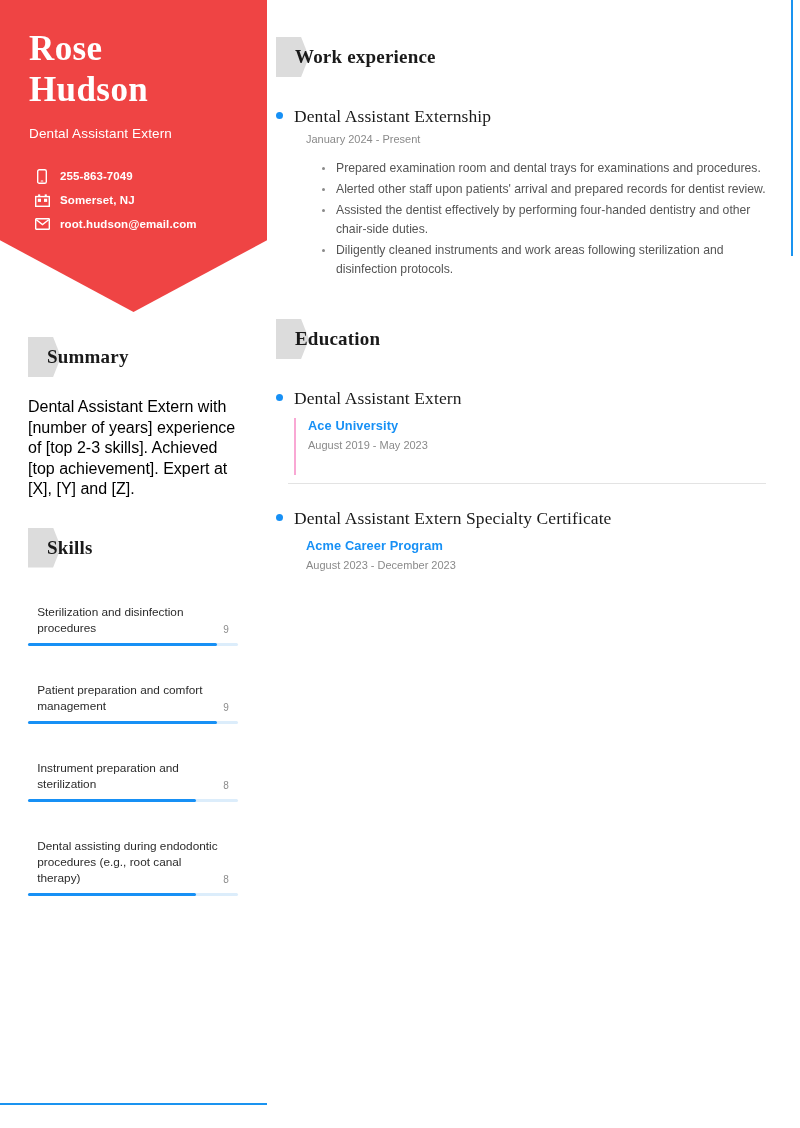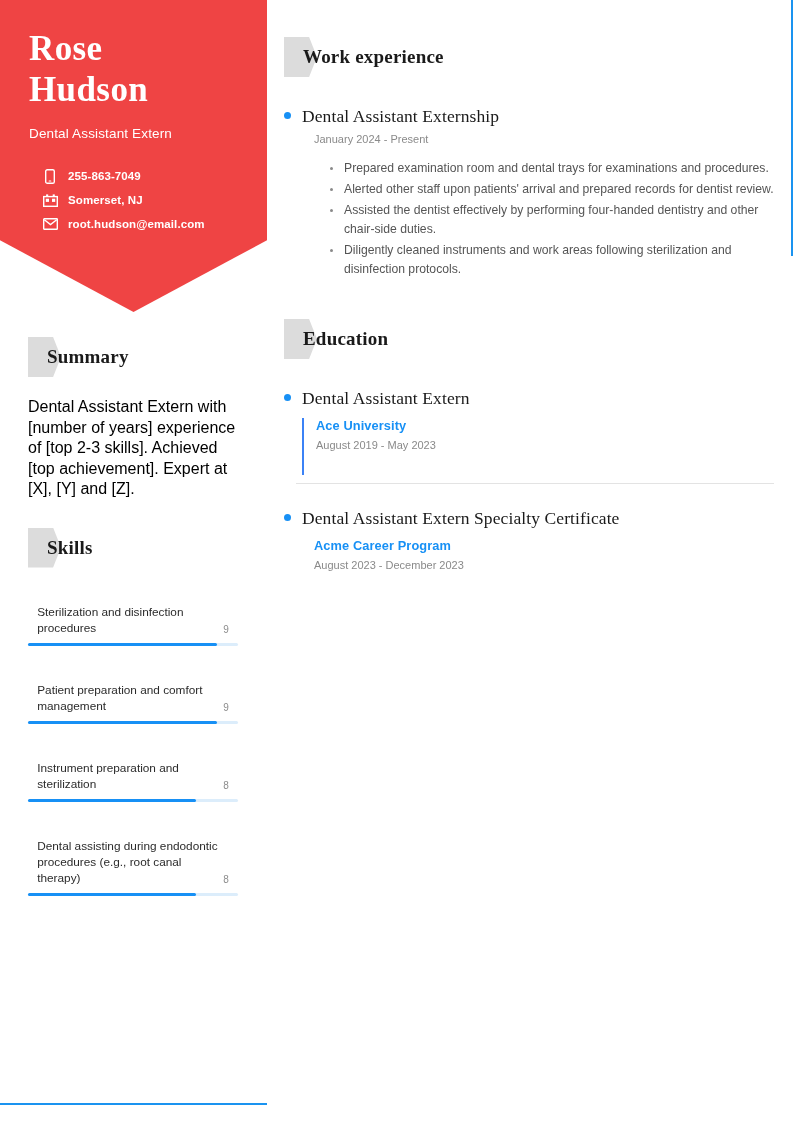--- a/index.html
+++ b/index.html
@@ -66,21 +66,21 @@
   .job-title {
     position: absolute;
     left: 29px;
     top: 126px;
     font-size: 13.5px;
     color: #ffffff;
     letter-spacing: 0.15px;
   }
   .contacts {
     position: absolute;
-    left: 41px;
+    left: 33px;
     top: 164px;
   }
   .contact-row {
     display: flex;
     align-items: center;
     height: 24px;
     color: #ffffff;
     font-size: 11.5px;
     font-weight: bold;
     letter-spacing: 0.1px;
@@ -167,21 +167,21 @@
     left: 0;
     top: 0;
     height: 3px;
     background: #1790F5;
     border-radius: 2px;
   }
 
   
   .right-col {
     position: absolute;
-    left: 284px;
+    left: 276px;
     top: 0;
     width: 490px;
   }
   .right-sec { margin-top: 0; }
   .entry { margin-top: 17px; position: relative; }
   .entry-title-row {
     display: flex;
     align-items: baseline;
   }
   .entry-bullet {
@@ -198,21 +198,21 @@
     font-family: "Liberation Serif", serif;
     font-size: 17.5px;
     color: #1A1A1A;
     letter-spacing: 0.1px;
   }
   .entry-body {
     margin-left: 18px;
     padding-left: 12px;
   }
   .entry-body.railed {
-    border-left: 2px solid #3b82f6;
+    border-left: 2px solid #f9a8d4;
   }
   .entry-org {
     margin-top: 9px;
     font-size: 12.8px;
     font-weight: bold;
     color: #1790F5;
     letter-spacing: 0.1px;
   }
   .entry-date {
     margin-top: 6px;

